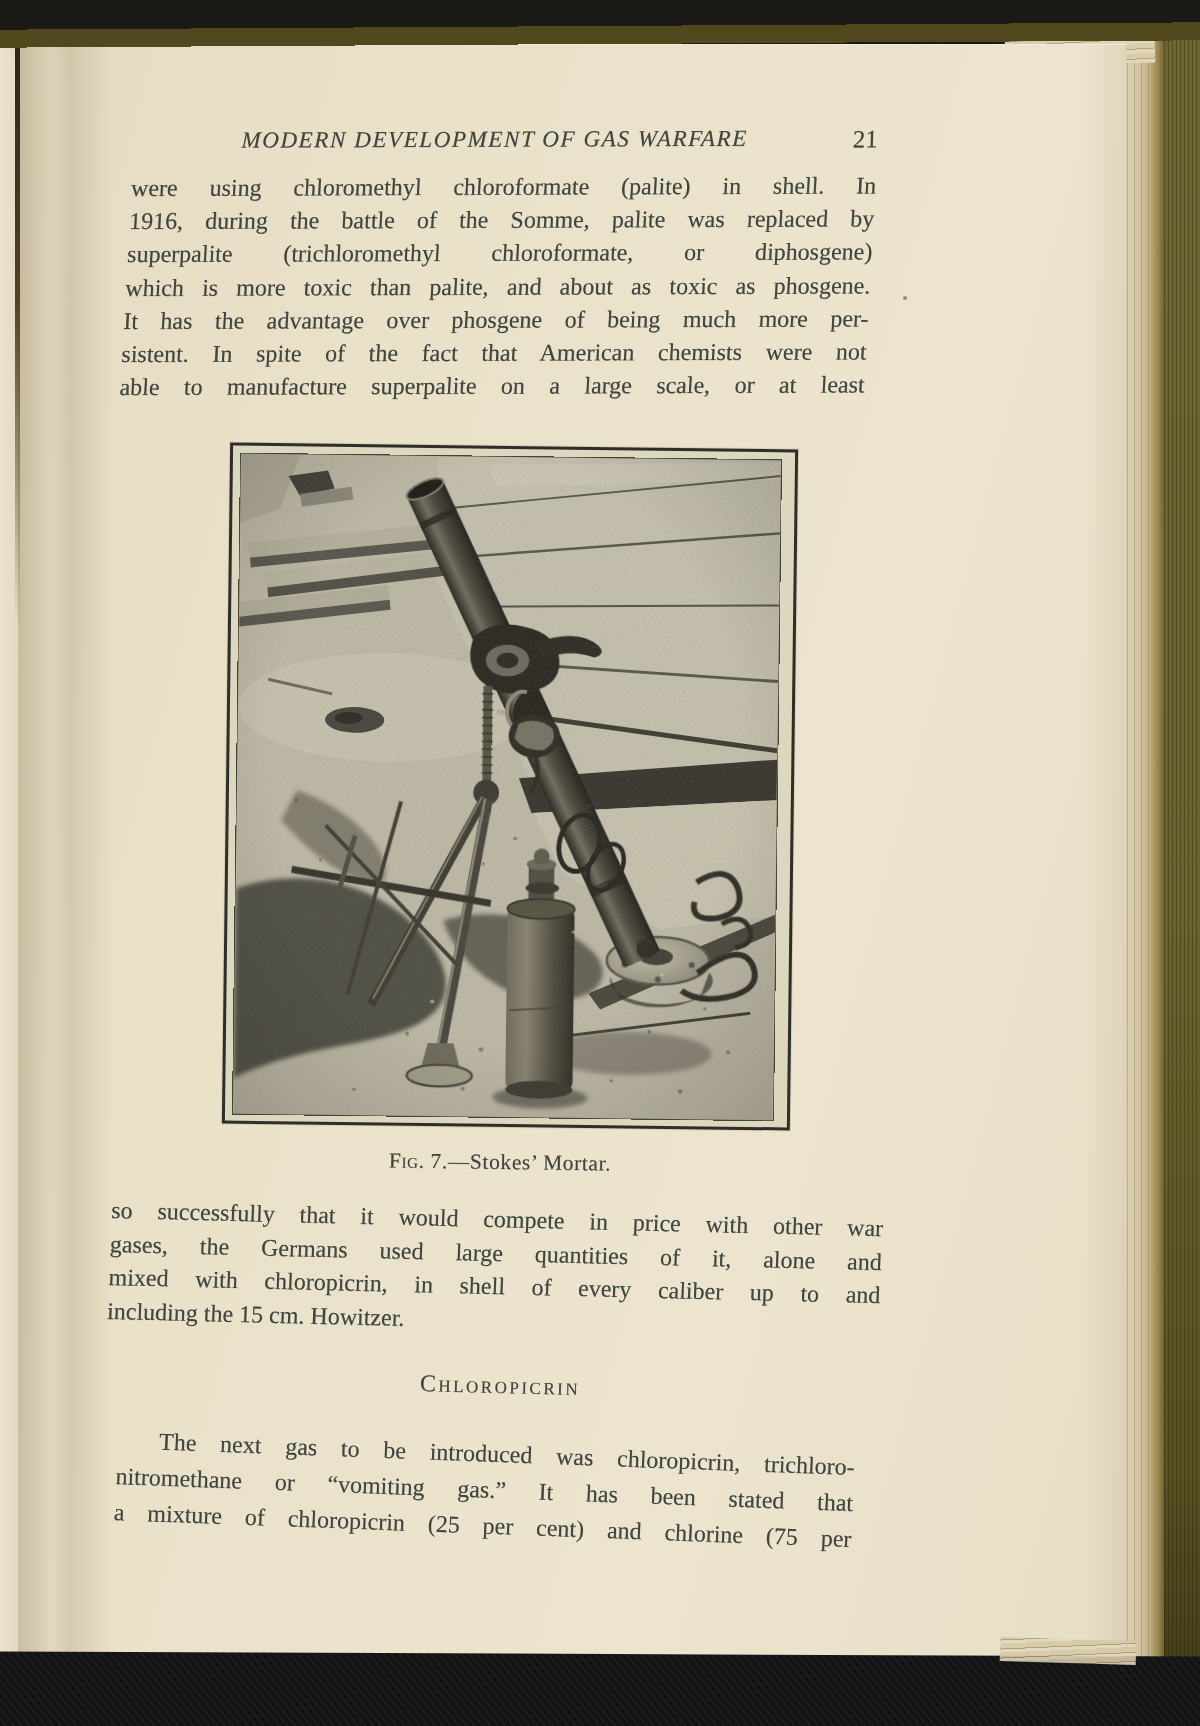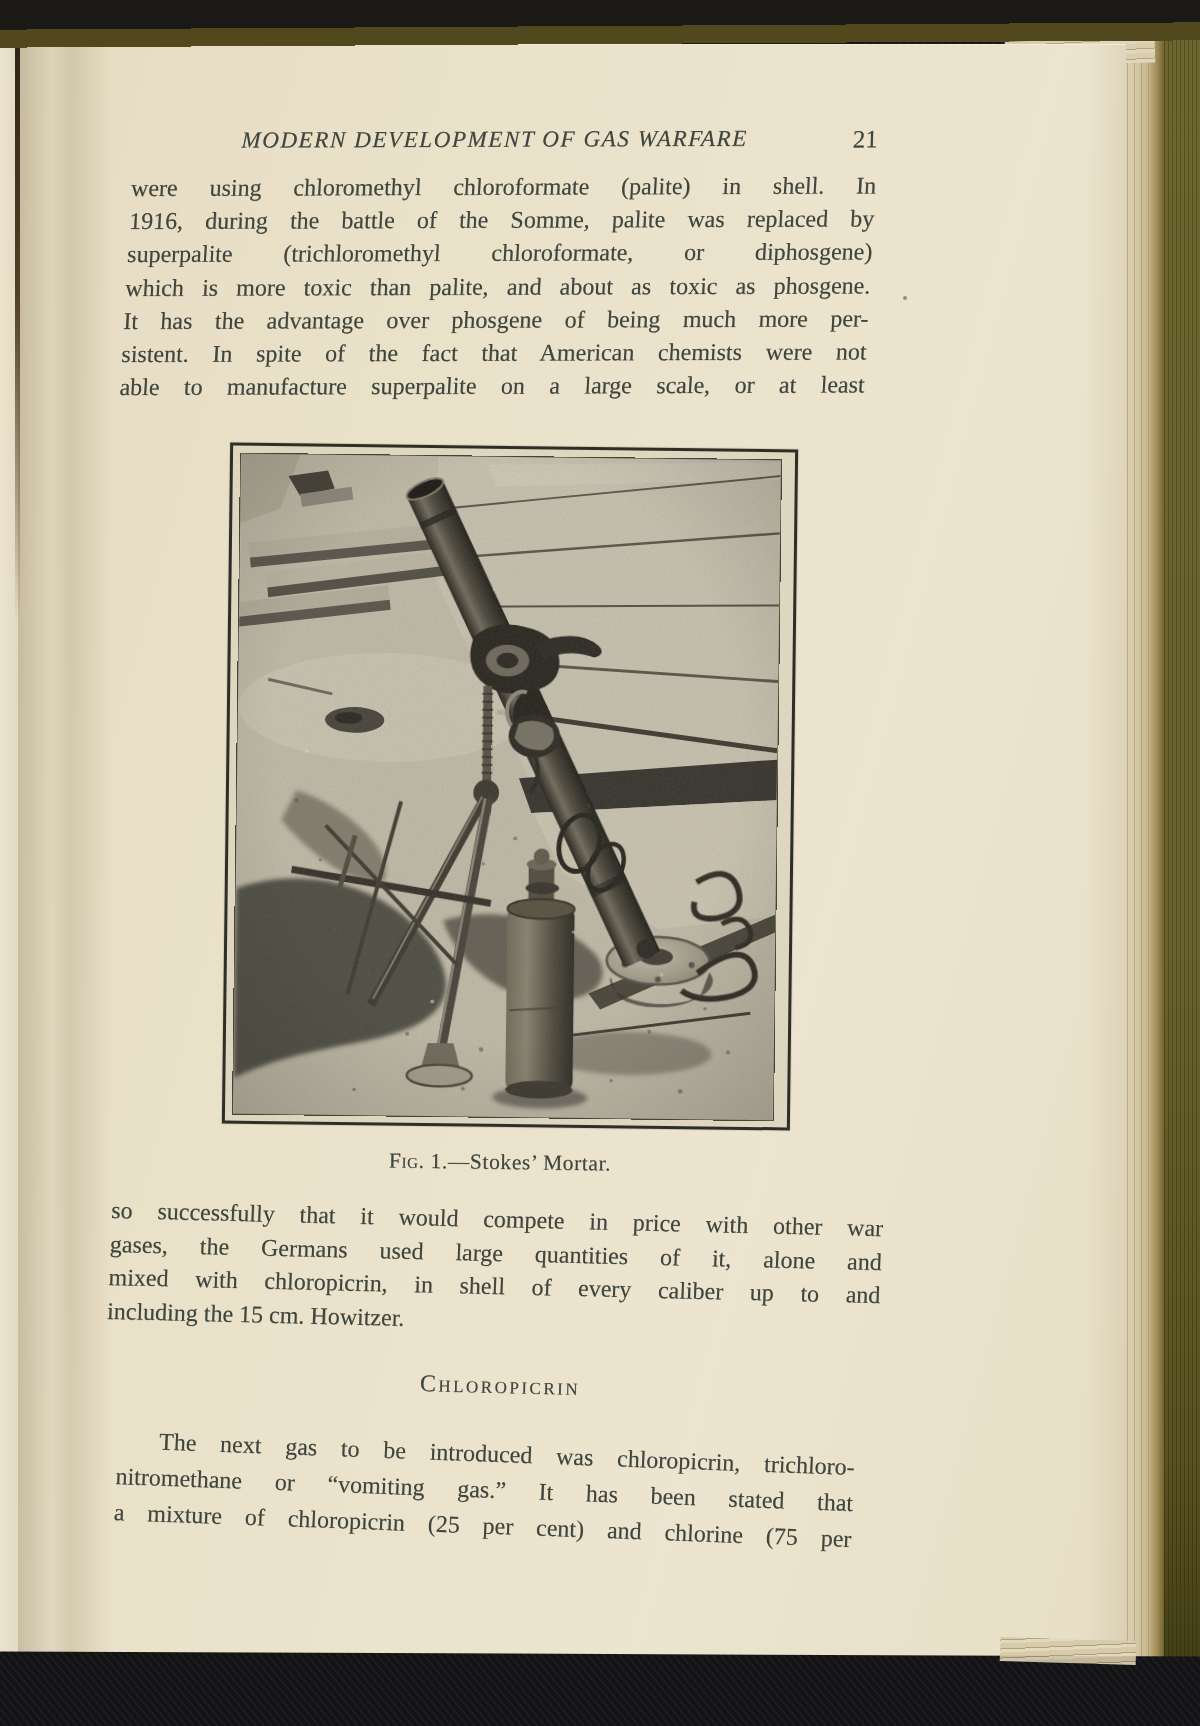--- a/index.html
+++ b/index.html
@@ -322,21 +322,21 @@
       <circle cx="432" cy="522" r="1.6"></circle>
         <circle cx="70" cy="300" r="1.8"></circle>
     </g>
 
     <rect width="546" height="668" filter="url(#grain)" opacity="0.5"></rect>
     <rect width="546" height="668" fill="url(#vig)"></rect>
   </svg>
 </div>
 
 <div class="abs fig-caption ink">
-  <span class="sc">Fig. 1.</span><span>—Stokes’ Mortar.</span>
+  <span class="sc">Fig. 7.</span><span>—Stokes’ Mortar.</span>
 </div>
 
 <div class="abs para p2 ink">
   <div class="line">so successfully that it would compete in price with other war</div>
   <div class="line">gases, the Germans used large quantities of it, alone and</div>
   <div class="line">mixed with chloropicrin, in shell of every caliber up to and</div>
   <div class="line flush-left">including the 15 cm. Howitzer.</div>
 </div>
 
 <div class="abs sect-head ink">Chloropicrin</div>

